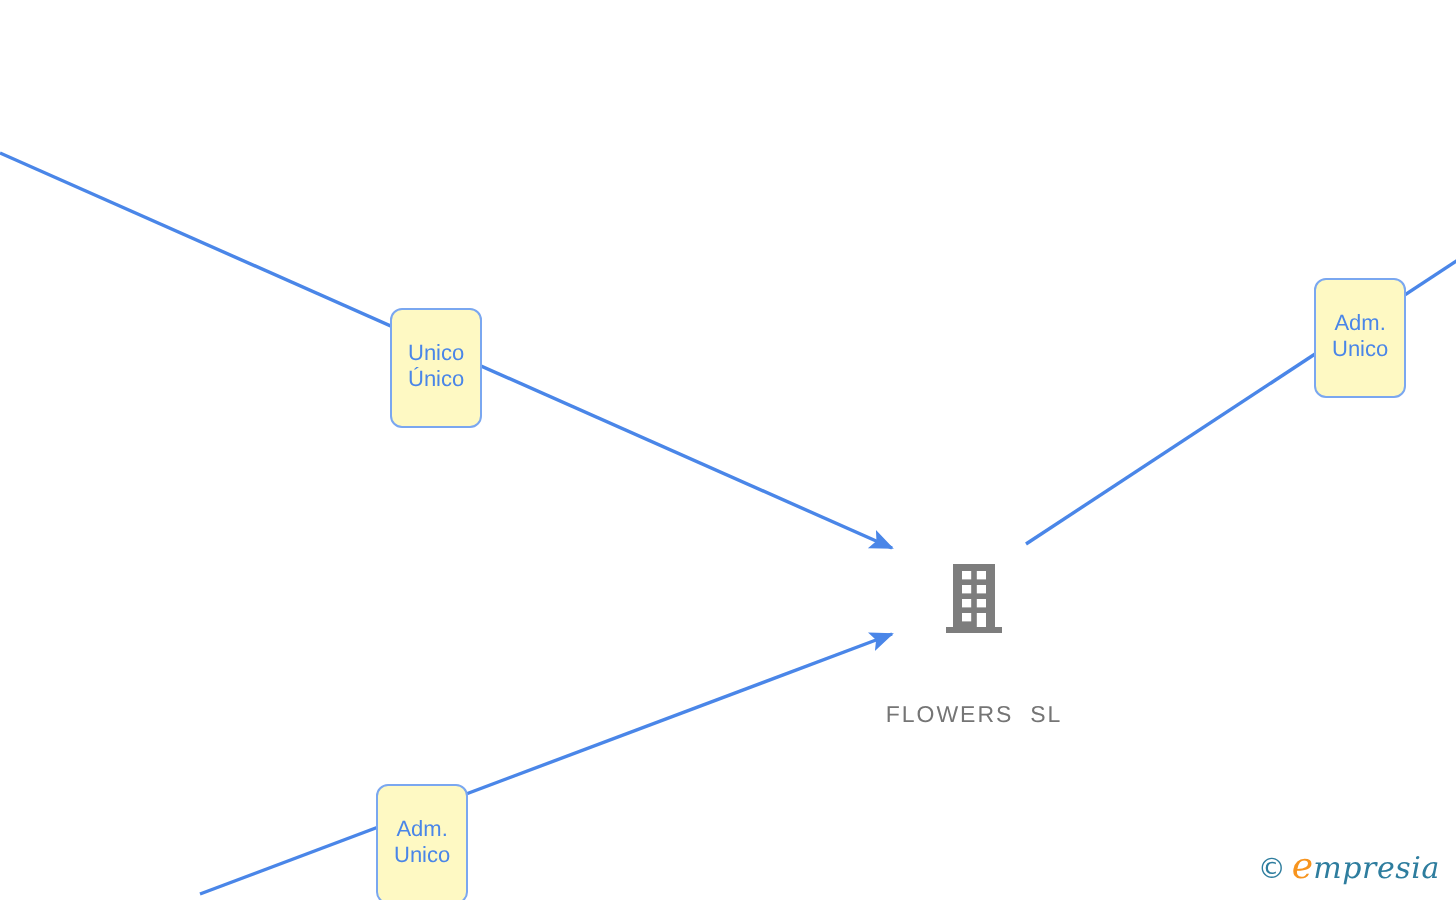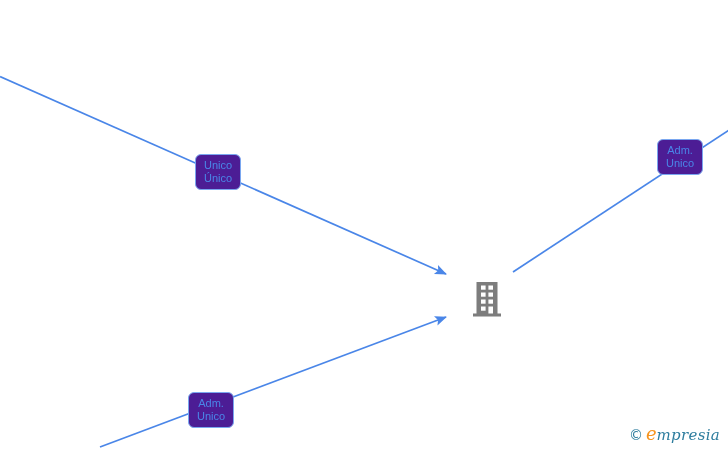--- a/index.html
+++ b/index.html
@@ -18,28 +18,28 @@
   .lines-layer {
     position: absolute;
     left: 0;
     top: 0;
     width: 728px;
     height: 450px;
   }
   .edge-label {
     position: absolute;
     box-sizing: border-box;
-    background: #4c1d95;
+    background: #fef9c3;
     border: 1.5px solid #7aa7f0;
     border-radius: 6px;
     color: #4a86e8;
     font-size: 11px;
     line-height: 13px;
     text-align: center;
-    padding: 4px 8px;
+    padding: 16px 8px;
     white-space: nowrap;
   }
   .edge-label .lbl-line {
     display: block;
   }
   .company-node {
     position: absolute;
     left: 406px;
     top: 282px;
     width: 162px;
@@ -127,20 +127,21 @@
           <rect x="8" y="10.5" width="4.6" height="4.2"></rect>
           <rect x="15.4" y="10.5" width="4.6" height="4.2"></rect>
           <rect x="8" y="17.5" width="4.6" height="4.2"></rect>
           <rect x="15.4" y="17.5" width="4.6" height="4.2"></rect>
           <rect x="8" y="24.5" width="4.6" height="4.2"></rect>
           <rect x="15.4" y="24.5" width="4.6" height="7"></rect>
         </g>
       </svg>
     </span>
     <div class="company-name">
+      <div>FLOWERS  SL</div>
     </div>
   </div>
 
   <div class="watermark">
     <span class="copy">©</span><span class="brand-e">e</span><span class="brand-rest">mpresia</span>
   </div>
 
 </div>
 
 </body></html>

